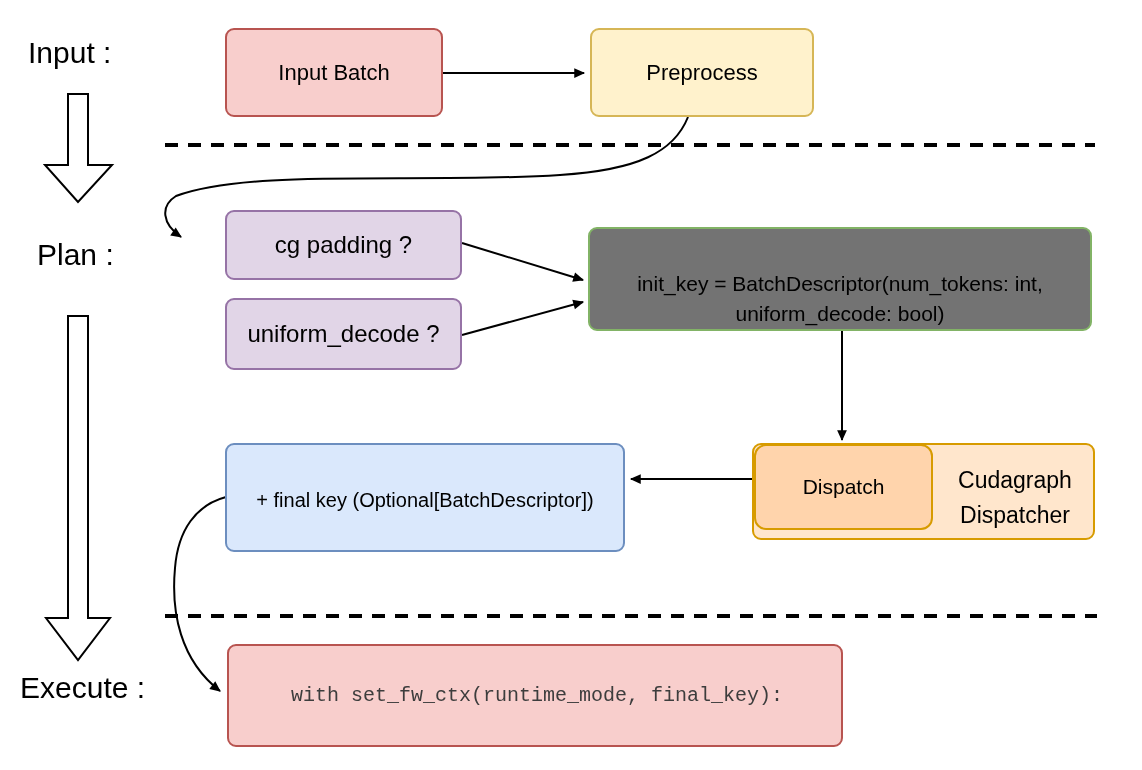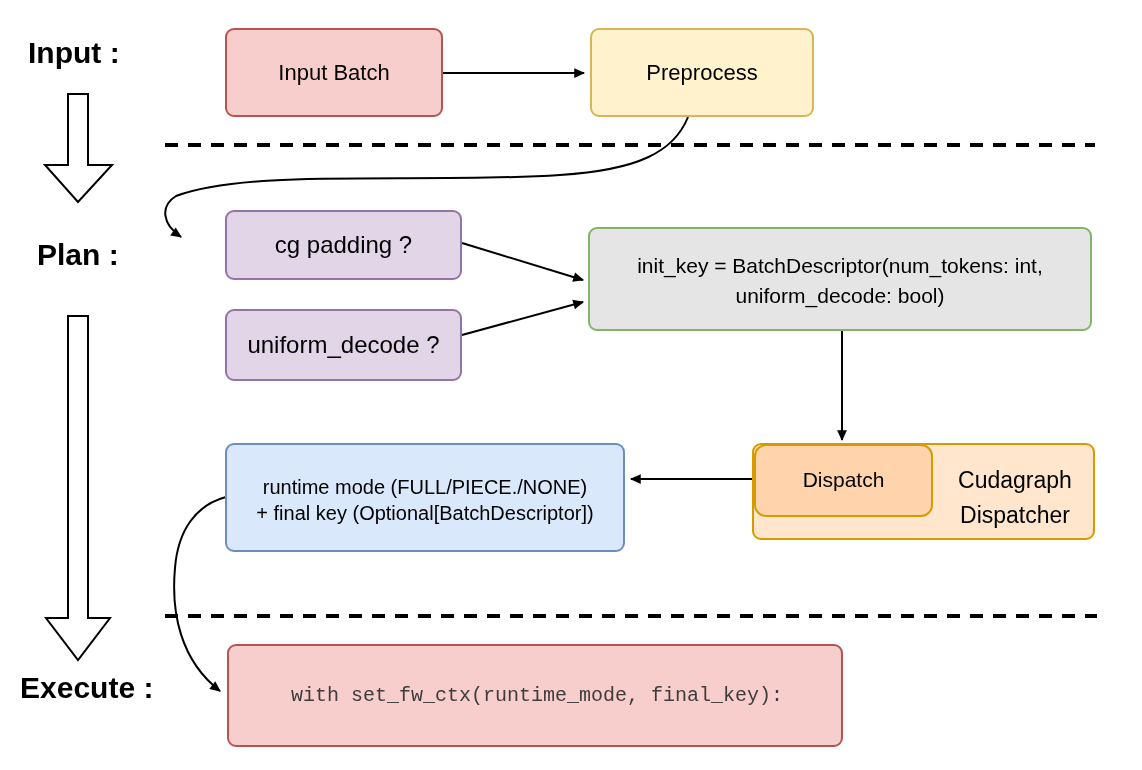--- a/index.html
+++ b/index.html
@@ -13,21 +13,21 @@
     overflow: hidden;
   }
   .connector-layer {
     position: absolute;
     left: 0; top: 0;
     width: 1142px; height: 770px;
     pointer-events: none;
   }
   .stage-label {
     position: absolute;
-    font-weight: bold;
+    font-weight: normal;
     font-size: 30px;
     color: #000000;
     white-space: nowrap;
   }
   .label-input   { left: 28px;  top: 36px;  }
   .label-plan    { left: 37px;  top: 238px; }
   .label-execute { left: 20px;  top: 671px; text-align: right; }
 
   .node {
     position: absolute;
@@ -37,24 +37,24 @@
     display: flex;
     align-items: center;
     justify-content: center;
     text-align: center;
     color: #000000;
     line-height: 1.25;
   }
   .node-input-batch   { left: 225px; top: 28px;  width: 218px; height: 89px;  background: #f8cecc; border-color: #b85450; font-size: 22px; }
   .node-preprocess    { left: 590px; top: 28px;  width: 224px; height: 89px;  background: #fff2cc; border-color: #d6b656; font-size: 22px; }
   .node-cg-padding    { left: 225px; top: 210px; width: 237px; height: 70px;  background: #e1d5e7; border-color: #9673a6; font-size: 24px; }
-  .node-uniform-decode{ left: 225px; top: 298px; width: 237px; height: 72px;  background: #e1d5e7; border-color: #9673a6; font-size: 24px; margin-top: 11px; }
+  .node-uniform-decode{ left: 225px; top: 298px; width: 237px; height: 72px;  background: #e1d5e7; border-color: #9673a6; font-size: 24px; }
   .node-init-key      { left: 588px; top: 227px; width: 504px; height: 104px; background: #d5e8d4; border-color: #82b366; font-size: 21px; line-height: 30px; flex-direction: column; padding-top: 4px; }
   .node-cudagraph     { left: 752px; top: 443px; width: 343px; height: 97px; background: #ffe6cc; border-color: #d79b00; font-size: 23px; }
-  .node-dispatch      { left: 754px; top: 444px; width: 179px; height: 73px;  background: #ffd4ac; border-color: #d79b00; font-size: 21px; border-radius: 12px; }
+  .node-dispatch      { left: 754px; top: 444px; width: 179px; height: 86px;  background: #ffd4ac; border-color: #d79b00; font-size: 21px; border-radius: 12px; }
   .node-runtime       { left: 225px; top: 443px; width: 400px; height: 109px; background: #dae8fc; border-color: #6c8ebf; font-size: 20px; line-height: 26px; flex-direction: column; padding-top: 4px; }
   .node-execute-code  { left: 227px; top: 644px; width: 616px; height: 103px; background: #f8cecc; border-color: #b85450;
                         font-family: "Liberation Mono", monospace; font-size: 20px; line-height: 24px;
                         flex-direction: column; align-items: flex-start; justify-content: center;
                         text-align: left; padding-left: 4px; color: #3d3d3d; }
   .node-execute-code .code-line { white-space: pre; }
 
   .cudagraph-text {
     position: absolute;
     left: 181px;           
@@ -109,38 +109,37 @@
   </div>
 
   <div class="node node-cg-padding" style="background-color: rgb(225, 213, 231); border-color: rgb(150, 115, 166);">
     <span class="line">cg padding ?</span>
   </div>
 
   <div class="node node-uniform-decode" style="background-color: rgb(225, 213, 231); border-color: rgb(150, 115, 166);">
     <span class="line">uniform_decode ?</span>
   </div>
 
-  <div class="node node-init-key" style="background-color: #e5e5e5; border-color: rgb(130, 179, 102);">
+  <div class="node node-init-key" style="background-color: #737373; border-color: rgb(130, 179, 102); justify-content: flex-end;">
     <span class="line">init_key = BatchDescriptor(num_tokens: int,</span>
     <span class="line">uniform_decode: bool)</span>
   </div>
 
   <div class="node node-cudagraph" style="background-color: rgb(255, 230, 204); border-color: rgb(215, 155, 0);">
     <div class="cudagraph-text">
       <span class="line">Cudagraph</span>
       <span class="line">Dispatcher</span>
     </div>
   </div>
 
   <div class="node node-dispatch" style="background-color: rgb(255, 212, 172); border-color: rgb(215, 155, 0);">
     <span class="line">Dispatch</span>
   </div>
 
   <div class="node node-runtime" style="background-color: rgb(218, 232, 252); border-color: rgb(108, 142, 191);">
-    <span class="line">runtime mode (FULL/PIECE./NONE)</span>
     <span class="line">+ final key (Optional[BatchDescriptor])</span>
   </div>
 
   <div class="node node-execute-code" style="background-color: rgb(248, 206, 204); border-color: rgb(184, 84, 80); color: rgb(61, 61, 61); align-items: center;">
     <span class="code-line">with set_fw_ctx(runtime_mode, final_key):</span>
   </div>
 
 </div>
 
 </body></html>

